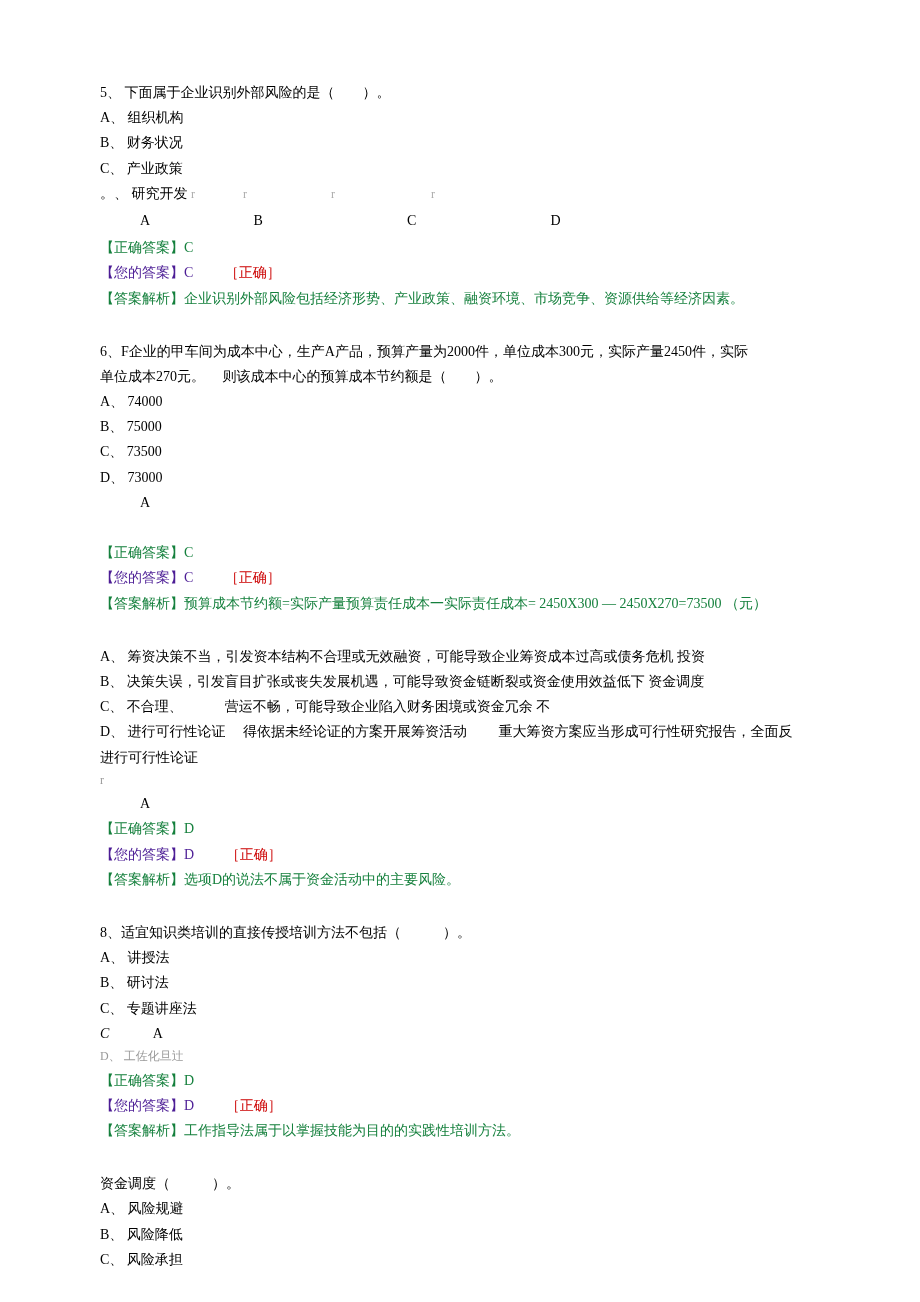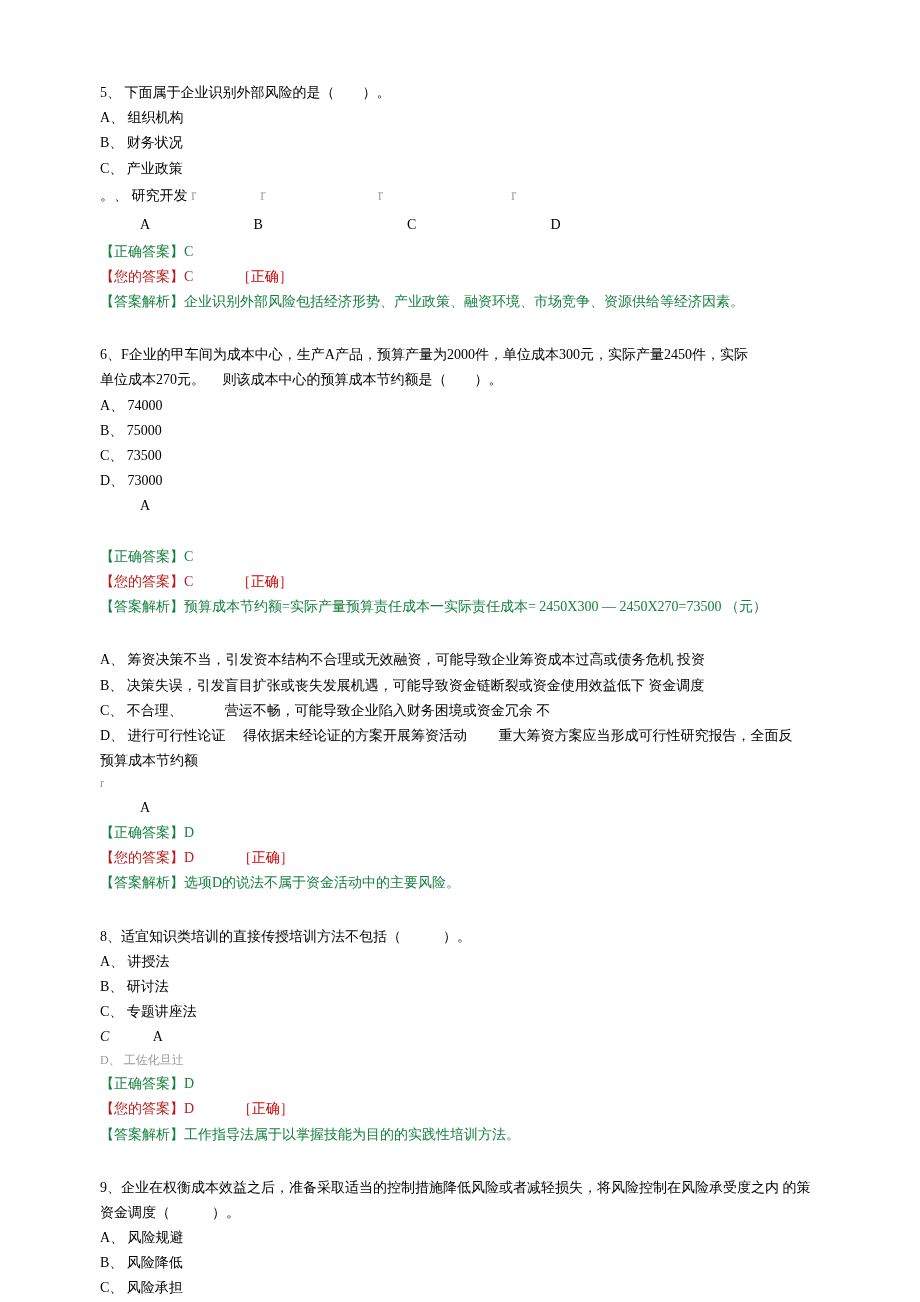--- a/index.html
+++ b/index.html
@@ -9,25 +9,25 @@
     font-size: 14px;
     line-height: 1.8;
     color: #000;
     background: #fff;
     width: 920px;
     box-sizing: border-box;
   }
   .block { margin-bottom: 28px; }
   .line { margin: 0; }
   .green { color: #15803d; }
-  .orange { color: #b91c1c; }
-  .status { color: #cc0000; margin-left: 40px; }
+  .orange { color: #4c1d95; }
+  .status { color: #cc0000; margin-left: 28px; }
   .radio-row { margin: 2px 0 2px 40px; }
   .radio-row span { display: inline-block; }
-  .ghost { color: #aaa; font-size: 16px; }
+  .ghost { color: #aaa; font-size: 12px; }
   .ghost2 { color: #999; font-size: 12px; }
   .aletter { margin-left: 40px; }
   .italic { font-style: italic; font-family: serif; }
 </style>
 </head>
 <body>
 
 <div class="block">
   <p class="line">5、 下面属于企业识别外部风险的是（　　）。</p>
   <p class="line">A、 组织机构</p>
@@ -66,21 +66,21 @@
     <span class="status">［正确］</span>
   </p>
   <p class="line green">【答案解析】预算成本节约额=实际产量预算责任成本一实际责任成本= 2450X300 — 2450X270=73500 （元）</p>
 </div>
 
 <div class="block">
   <p class="line">A、 筹资决策不当，引发资本结构不合理或无效融资，可能导致企业筹资成本过高或债务危机  投资</p>
   <p class="line">B、 决策失误，引发盲目扩张或丧失发展机遇，可能导致资金链断裂或资金使用效益低下  资金调度</p>
   <p class="line">C、 不合理、　　　营运不畅，可能导致企业陷入财务困境或资金冗余  不</p>
   <p class="line">D、 进行可行性论证　 得依据未经论证的方案开展筹资活动　　 重大筹资方案应当形成可行性研究报告，全面反</p>
-  <p class="line">预算成本节约额</p>
+  <p class="line">进行可行性论证</p>
   <p class="line ghost2">r</p>
   <p class="line aletter">A</p>
   <p class="line green">【正确答案】D</p>
   <p class="line">
     <span class="orange">【您的答案】D</span>
     <span class="status">［正确］</span>
   </p>
   <p class="line green">【答案解析】选项D的说法不属于资金活动中的主要风险。</p>
 </div>
 
@@ -96,18 +96,17 @@
   <p class="line ghost2">D、  工佐化旦辻</p>
   <p class="line green">【正确答案】D</p>
   <p class="line">
     <span class="orange">【您的答案】D</span>
     <span class="status">［正确］</span>
   </p>
   <p class="line green">【答案解析】工作指导法属于以掌握技能为目的的实践性培训方法。</p>
 </div>
 
 <div class="block">
-  <p class="line">9、企业在权衡成本效益之后，准备采取适当的控制措施降低风险或者减轻损失，将风险控制在风险承受度之内  的策</p>
   <p class="line">资金调度（　　　）。</p>
   <p class="line">A、 风险规避</p>
   <p class="line">B、 风险降低</p>
   <p class="line">C、 风险承担</p>
 </div>
 
 </body></html>

